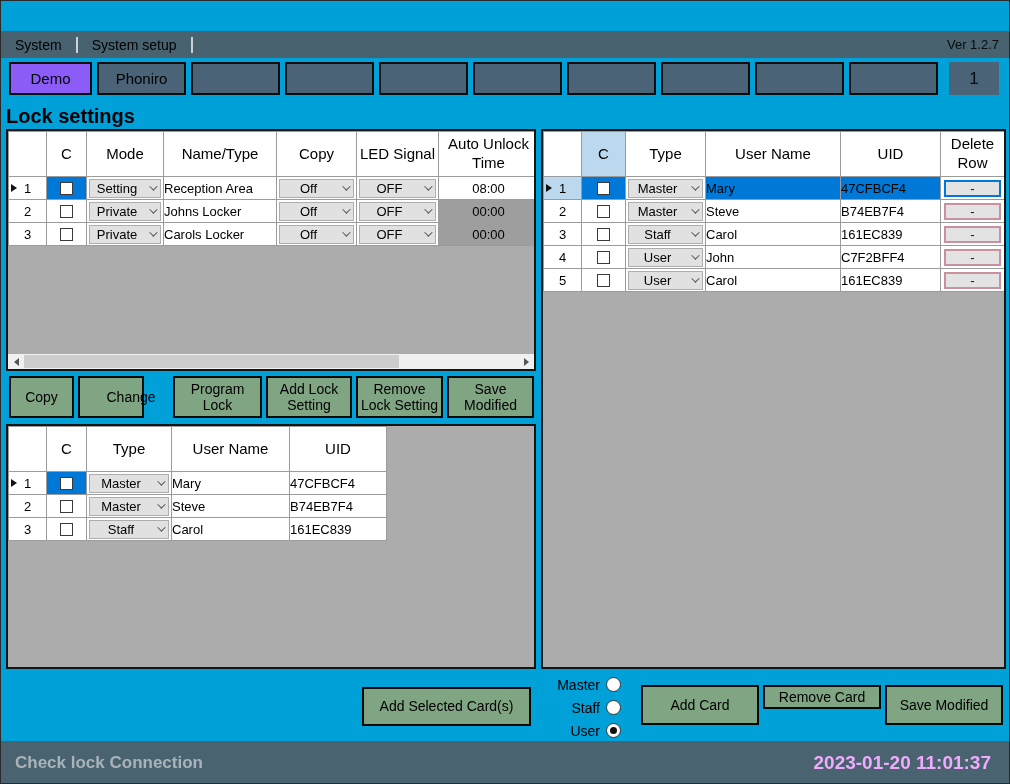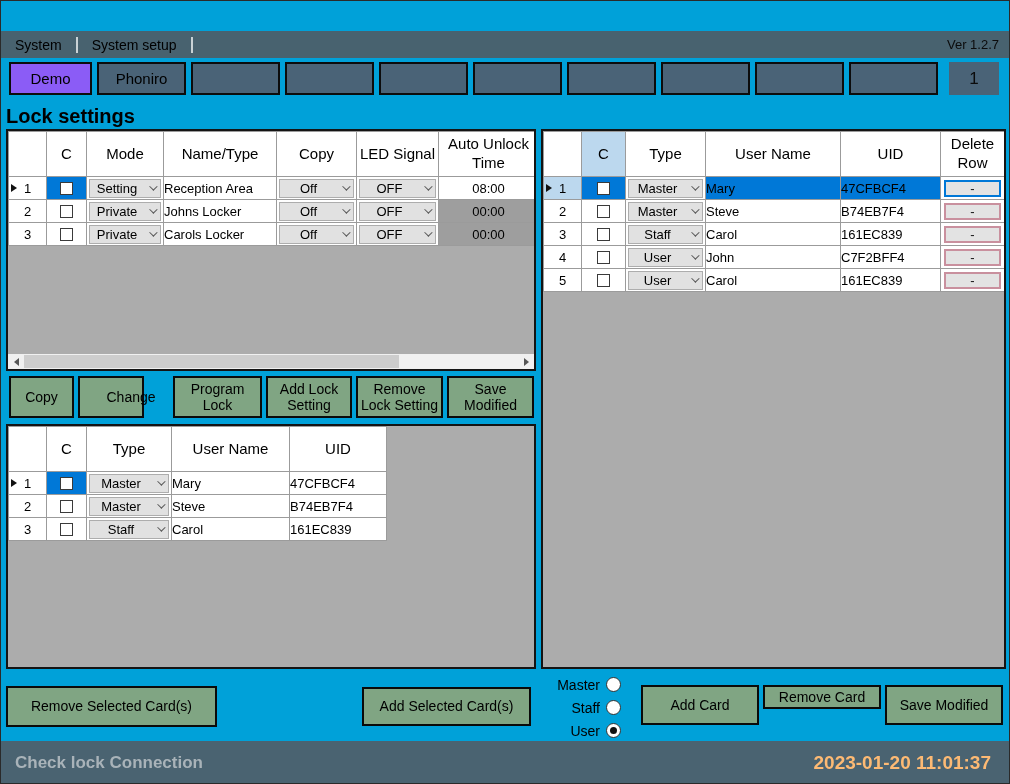--- a/index.html
+++ b/index.html
@@ -94,21 +94,21 @@
   
   .radio-group { position:absolute; left:548px; top:4px; width:72px; }
   .radio-row { display:flex; align-items:center; justify-content:flex-end; height:23px; }
   .radio-label { font-size:14px; color:#000; margin-right:6px; }
   .radio-circle { width:15px; height:15px; border-radius:50%; background:#fff; border:1px solid #333; position:relative; }
   .radio-circle.checked::after { content:""; position:absolute; left:3px; top:3px; width:7px; height:7px; border-radius:50%; background:#111; }
 
   
   .statusbar { position:absolute; top:740px; left:0; width:100%; height:44px; background:#4A6371; display:flex; align-items:center; }
   .status-left { margin-left:14px; font-size:17px; font-weight:bold; color:#A9B3B9;text-align:right; }
-  .status-right { margin-left:auto; margin-right:18px; font-size:19px; font-weight:bold; color:#fdba74; }
+  .status-right { margin-left:auto; margin-right:18px; font-size:19px; font-weight:bold; color:#f0abfc; }
 </style>
 </head>
 <body>
 
 <div class="window">
 
 
   <div class="menubar">
     <div class="menu-item">System</div>
     <div class="menu-sep"></div>
@@ -477,21 +477,20 @@
         <td class="cell-left">161EC839</td>
         <td>
               <div class="del-btn">-</div>
             </td>
       </tr>
     </tbody>
       </table>
   </div>
 
   <div class="bottombar">
-    <div class="gbtn btn-removesel">Remove Selected Card(s)</div>
     <div class="gbtn btn-addsel">Add Selected Card(s)</div>
     <div class="radio-group">
       <div class="radio-row">
         <span class="radio-label">Master</span>
         <span class="radio-circle"></span>
       </div>
       <div class="radio-row">
         <span class="radio-label">Staff</span>
         <span class="radio-circle"></span>
       </div>

